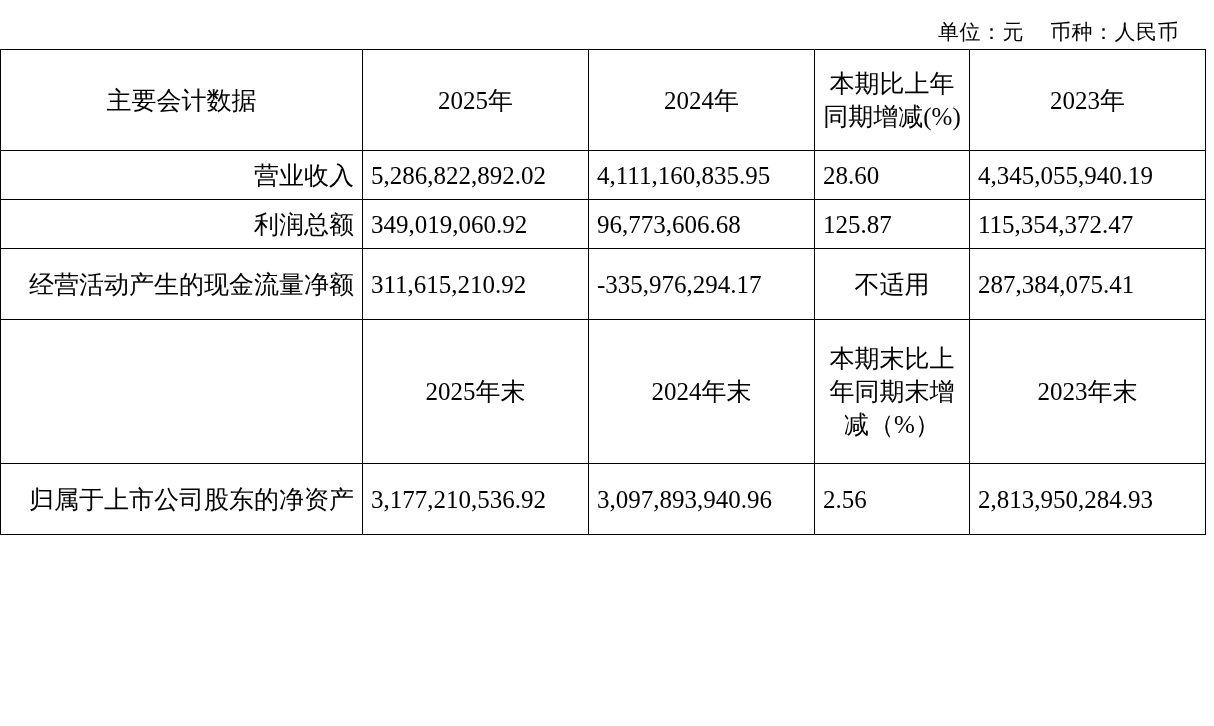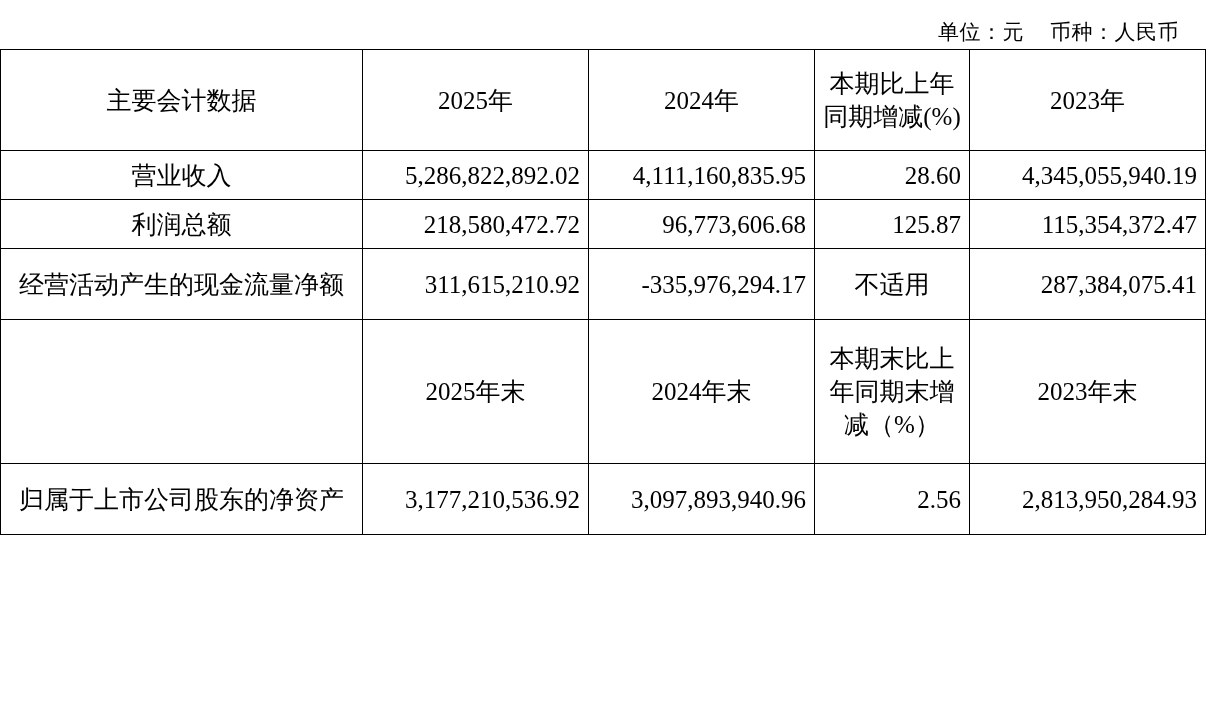--- a/index.html
+++ b/index.html
@@ -54,24 +54,24 @@
   col.c3 { width: 155px; }
   col.c4 { width: 236px; }
 
   .hdr {
     text-align: center;
   }
   .hdr-label {
     text-align: center;
   }
   .rowlabel {
-    text-align: center;
+    text-align: right;
   }
   .num {
-    text-align: right;
+    text-align: left;
     padding-right: 10px;
   }
   .numc {
     text-align: center;
   }
   .h-tall td { height: 92px; }
   .r-one td { height: 40px; }
   .r-two td { height: 62px; }
   .h-period td { height: 135px; margin-left: 14px; }
 </style>
@@ -104,21 +104,21 @@
       <tr class="r-one">
         <td class="rowlabel">营业收入</td>
         <td class="num">5,286,822,892.02</td>
         <td class="num">4,111,160,835.95</td>
         <td class="num">28.60</td>
         <td class="num">4,345,055,940.19</td>
       </tr>
 
       <tr class="r-one">
         <td class="rowlabel">利润总额</td>
-        <td class="num">218,580,472.72</td>
+        <td class="num">349,019,060.92</td>
         <td class="num">96,773,606.68</td>
         <td class="num">125.87</td>
         <td class="num">115,354,372.47</td>
       </tr>
 
 
 
       <tr class="r-two">
         <td class="rowlabel">经营活动产生的现金流量净额</td>
         <td class="num">311,615,210.92</td>

